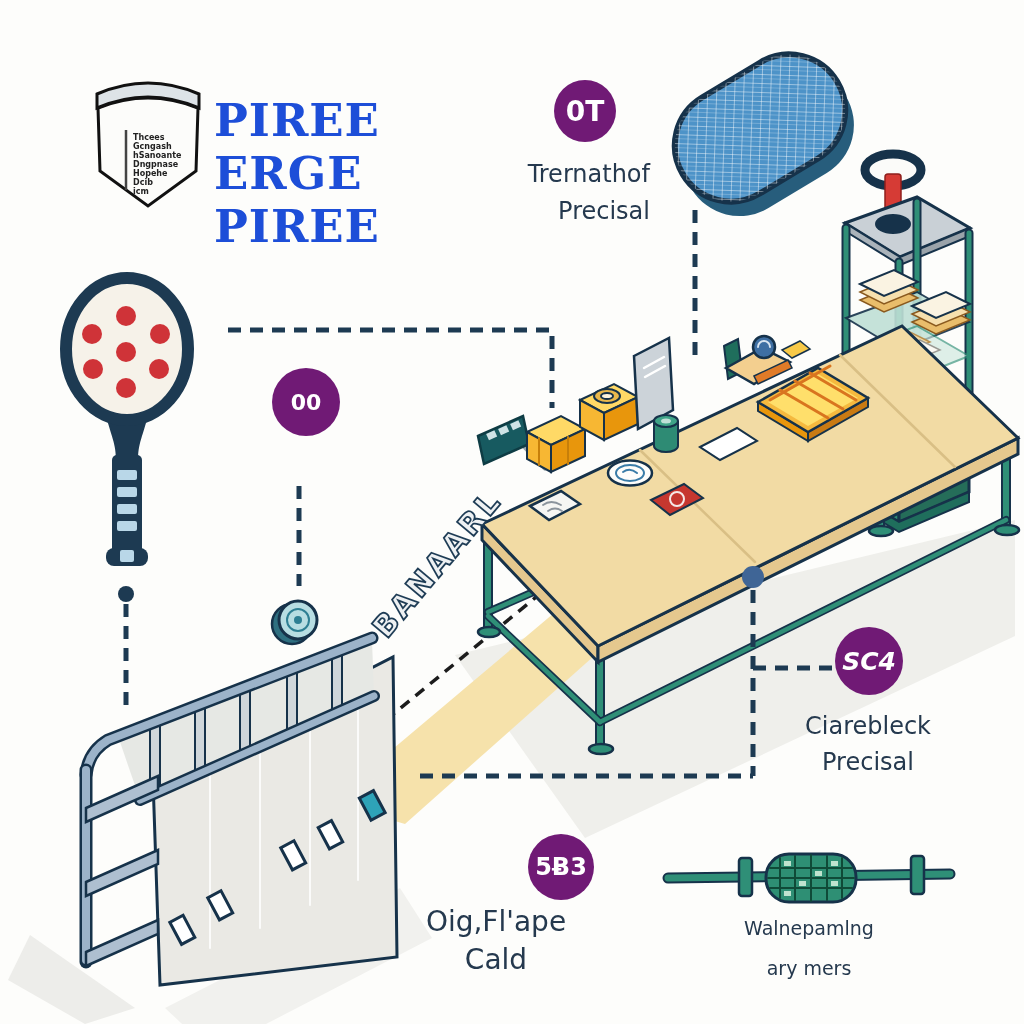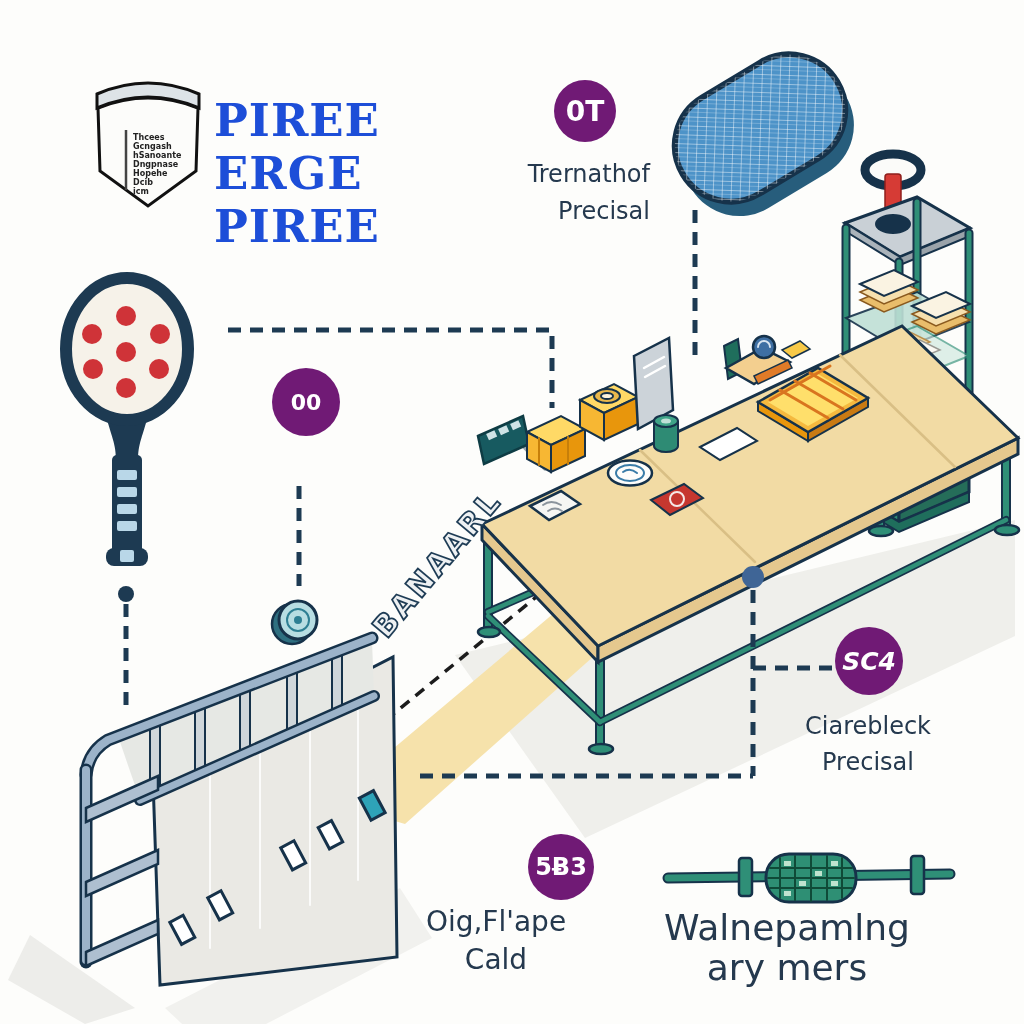--- a/index.html
+++ b/index.html
@@ -13,21 +13,21 @@
          font-weight:700;font-family:"DejaVu Sans",sans-serif;}
   .badge-01{left:554px;top:80px;width:62px;height:62px;font-size:28px;}
   .badge-00{left:272px;top:368px;width:68px;height:68px;font-size:22px;}
   .badge-sc4{left:835px;top:627px;width:68px;height:68px;font-size:25px;font-style:italic;}
   .badge-5b3{left:488px;top:834px;width:66px;height:66px;font-size:24px;margin-left:40px;}
   .label{position:absolute;color:#25394e;font-size:24px;line-height:36px;text-align:center;}
   .label-01{left:448px;top:156px;width:202px;text-align:right;line-height:37px;}
   .label-00{left:178px;top:455px;width:242px;}
   .label-sc4{left:758px;top:708px;width:220px;}
   .label-5b3{left:390px;top:903px;width:212px;font-size:28px;line-height:38px;}
-  .label-tool{left:660px;top:908px;width:254px;font-size:36px;line-height:40px;}
+  .label-tool{left:682px;top:908px;width:254px;font-size:19px;line-height:40px;}
   .conveyor-text{position:absolute;left:352px;top:558px;width:150px;text-align:center;
         transform:rotate(-50deg);font-weight:700;font-size:30px;letter-spacing:3px;
         color:#eef1f3;-webkit-text-stroke:1.8px #1e3c55;}
 </style>
 </head>
 <body>
 
 <div class="canvas">
 
 <svg class="scene" viewBox="0 0 1024 1024">

